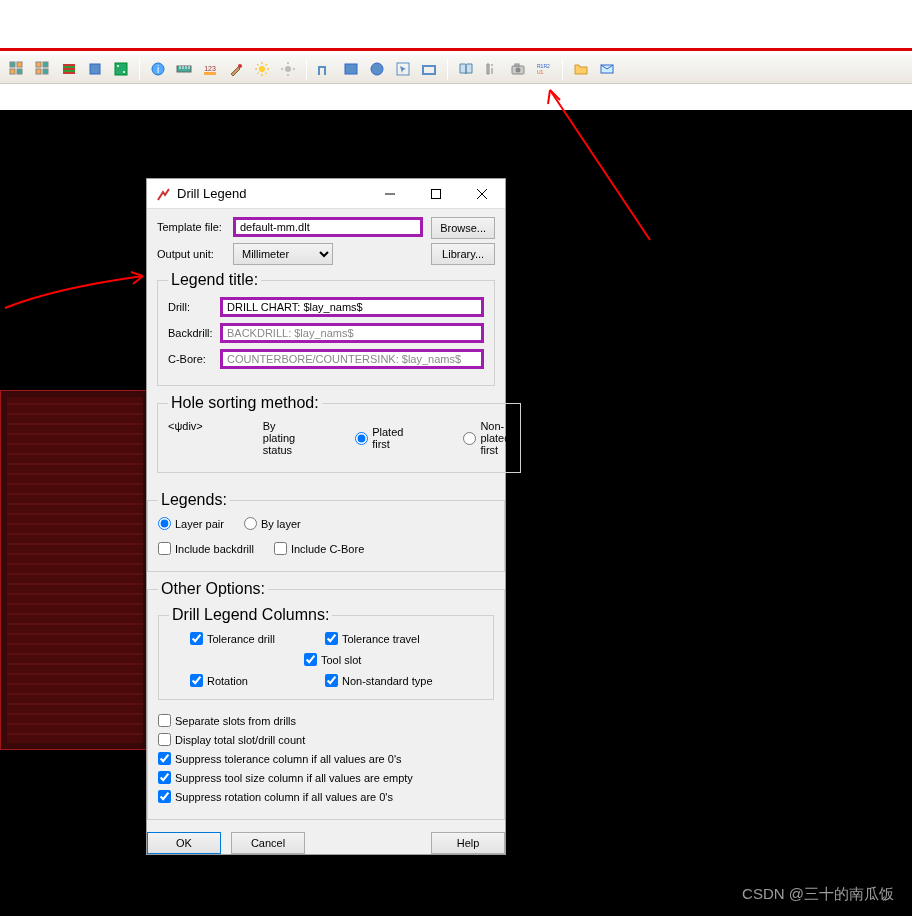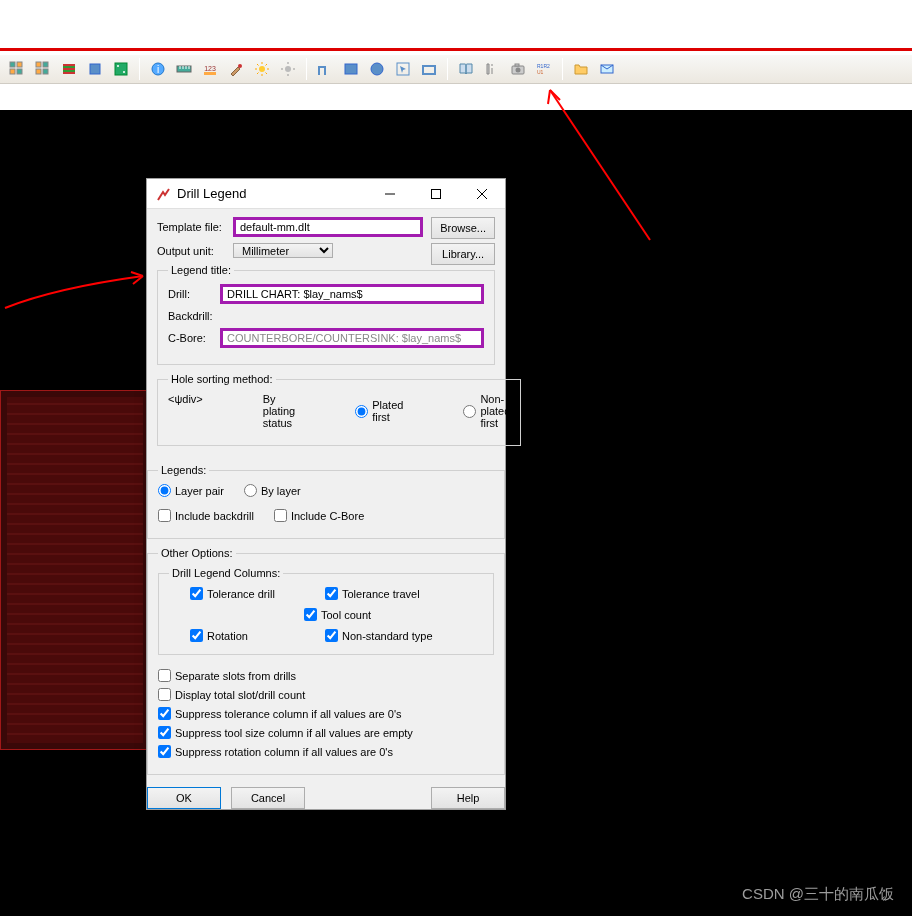--- a/index.html
+++ b/index.html
@@ -20,26 +20,26 @@
 .titlebar { height: 30px; background: #fff; display: flex; align-items: center; padding-left: 8px; border-bottom: 1px solid #e0e0e0; }
 .titlebar .icon { width: 16px; height: 16px; margin-right: 6px; }
 .titlebar .title { flex: 1; font-size: 13px; }
 .win-btn { width: 46px; height: 30px; display: flex; align-items: center; justify-content: center; cursor: pointer; }
 
 .body { padding: 8px 10px 10px; }
 .row { display: flex; align-items: center; margin-bottom: 6px; gap: 6px; }
 .lbl { width: 70px; font-size: 11px; }
 .input { flex: 1; height: 20px; border: 3px solid #a21caf; padding: 0 4px; font-size: 11px; background: #fff; }
 .input.ro { color: #888; background: #fff; }
-.select { width: 100px; height: 15px; border: 1px solid #adadad; background: linear-gradient(#f3f3f3,#e3e3e3); font-size: 11px; padding: 0 4px; }
+.select { width: 100px; height: 22px; border: 1px solid #adadad; background: linear-gradient(#f3f3f3,#e3e3e3); font-size: 11px; padding: 0 4px; }
 .btn { height: 22px; border: 1px solid #adadad; background: linear-gradient(#f3f3f3,#e3e3e3); font-size: 11px; padding: 0 8px; cursor: pointer; }
 .btn.primary { border-color: #0078d7; }
 
 fieldset { border: 1px solid #d0d0d0; padding: 8px 10px 10px; margin-bottom: 8px; font-size: 11px; }
-legend { font-size: 11px; padding: 0 3px; }
+legend { font-size: 16px; padding: 0 3px; }
 .fs-row { display: flex; align-items: center; gap: 6px; margin-bottom: 6px; }
 .fs-lbl { width: 46px; }
 
 .cols { display: flex; gap: 60px; }
 .col-h { margin-bottom: 6px; }
 .radio-row, .check-row { display: flex; align-items: center; gap: 4px; margin-bottom: 6px; font-size: 11px; }
 .radio-row input, .check-row input { margin: 0; }
 
 .check-grid { display: flex; flex-wrap: wrap; gap: 6px 14px; }
 .check-grid .check-row { margin-bottom: 2px; min-width: 100px; margin-left: 21px; }
@@ -249,20 +249,21 @@
     </div>
 
     <fieldset>
       <legend>Legend title:</legend>
       <div class="fs-row">
           <span class="fs-lbl">Drill:</span>
           <input class="input" value="DRILL CHART: $lay_nams$" style="">
         </div>
       <div class="fs-row">
           <span class="fs-lbl">Backdrill:</span>
+          <input class="input ro" readonly="" value="BACKDRILL: $lay_nams$" style="">
         </div>
       <div class="fs-row">
           <span class="fs-lbl">C-Bore:</span>
           <input class="input ro" readonly="" value="COUNTERBORE/COUNTERSINK: $lay_nams$" style="">
         </div>
     </fieldset>
 
     <fieldset>
       <legend>Hole sorting method:</legend>
       <div class="cols">
@@ -313,21 +314,21 @@
             <input type="checkbox" checked="" style="">
             <span>Tolerance drill</span>
           </label>
           <label class="check-row">
             <input type="checkbox" checked="" style="">
             <span>Tolerance travel</span>
           </label>
           <span style="width:100px"></span>
           <label class="check-row">
             <input type="checkbox" checked="" style="">
-            <span>Tool count</span>
+            <span>Tool slot</span>
           </label>
           <label class="check-row">
             <input type="checkbox" checked="" style="">
             <span>Rotation</span>
           </label>
           <label class="check-row">
             <input type="checkbox" checked="" style="">
             <span>Non-standard type</span>
           </label>
         </div>

